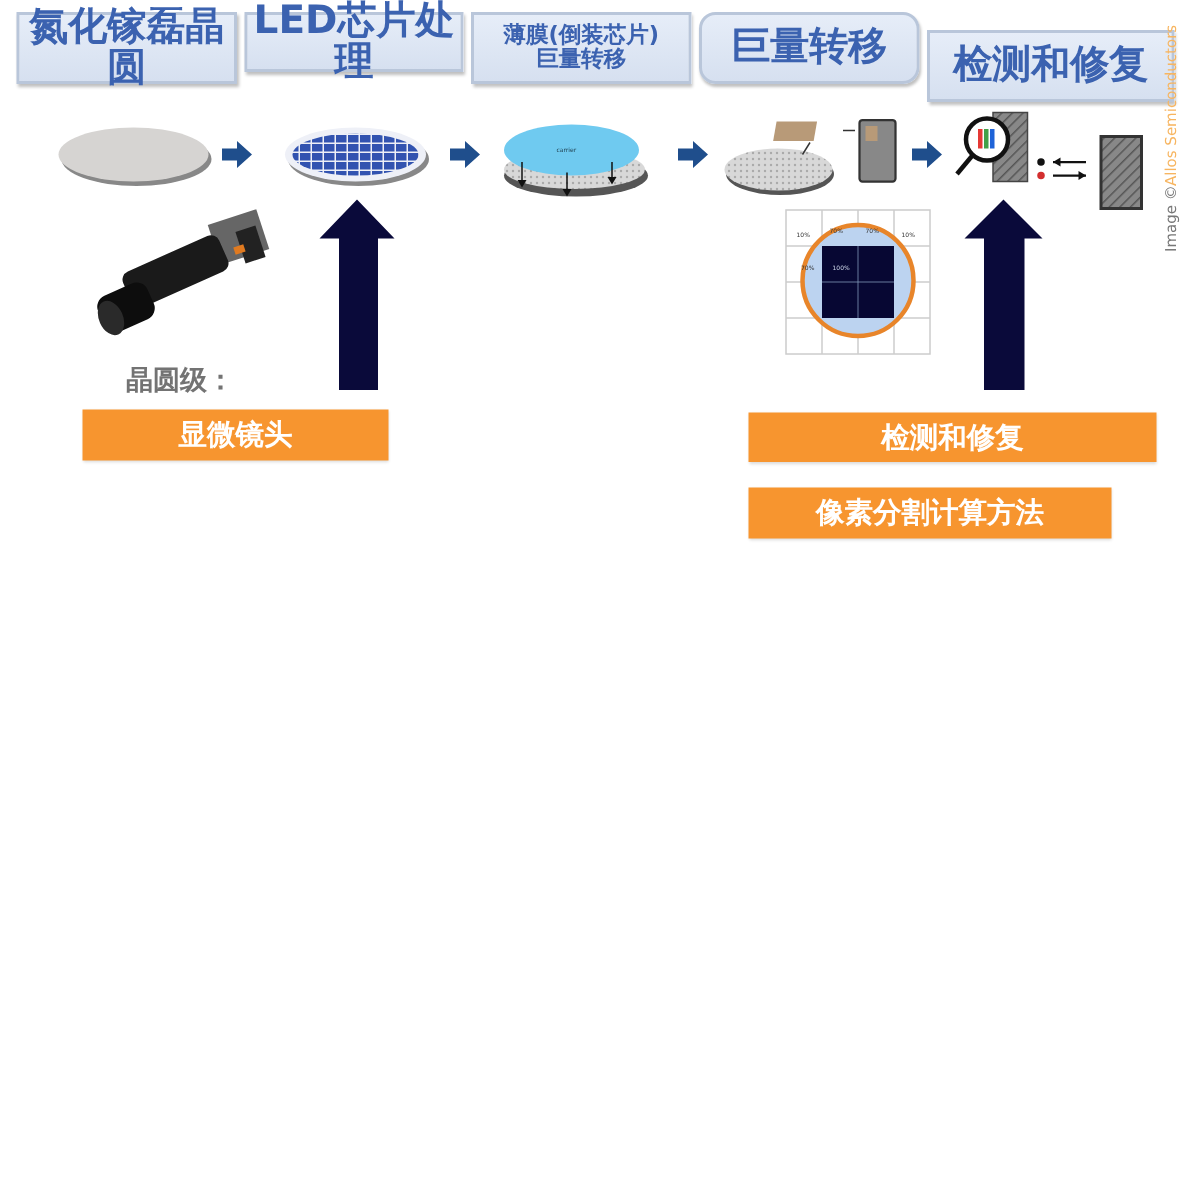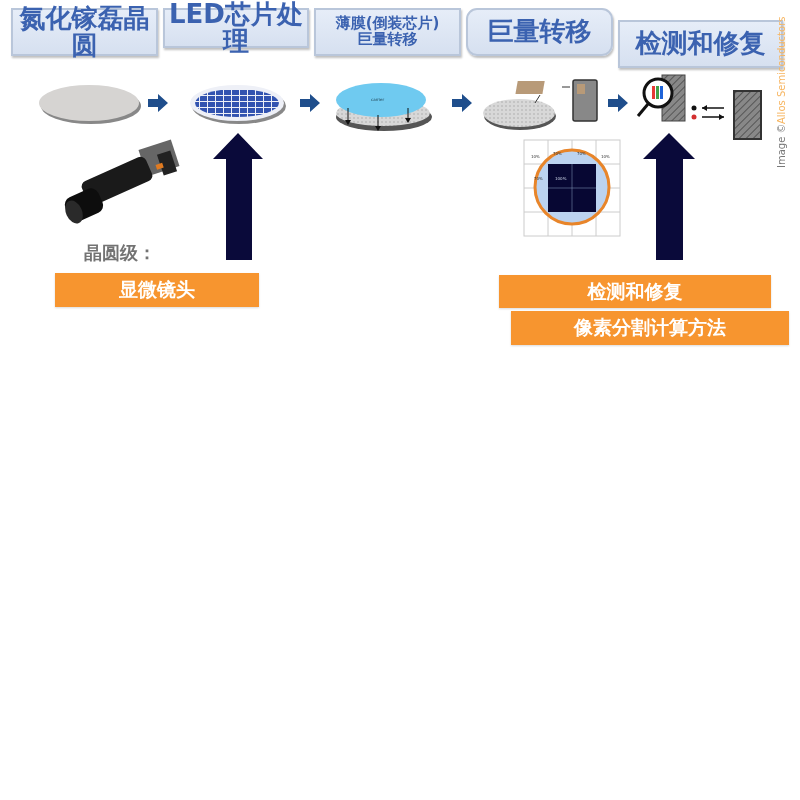--- a/index.html
+++ b/index.html
@@ -173,20 +173,20 @@
 </svg>
 
 <span class="label-dark" style="left:84px;top:241px;">晶圆级：</span>
 <div class="orange-bar" style="left:55px;top:273px;width:204px;height:34px;">
   <span>显微镜头</span>
 </div>
 
 <div class="orange-bar" style="left:499px;top:275px;width:272px;height:33px;">
   <span>检测和修复</span>
 </div>
-<div class="orange-bar" style="left:499px;top:311px;width:278px;height:34px;margin-left:12px;">
+<div class="orange-bar" style="left:499px;top:325px;width:242px;height:34px;">
   <span>像素分割计算方法</span>
 </div>
 
 <div class="credit">
   <span style="left:4px;top:162px;color:#777;">Image ©</span>
   <span style="left:4px;top:118px;color:#f7b560;">Allos Semiconductors</span>
 </div>
 
 </body></html>

